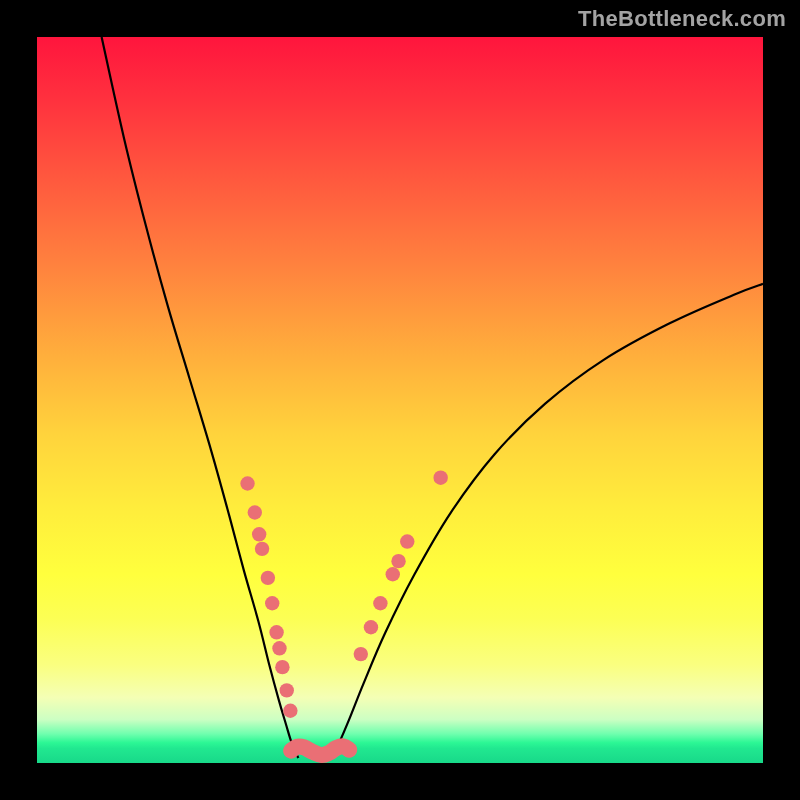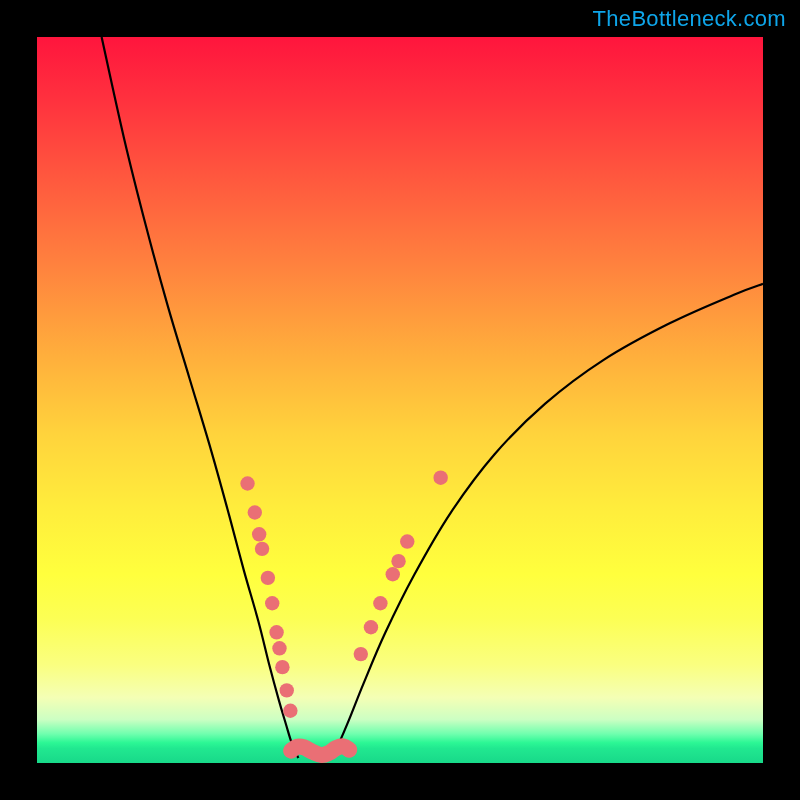--- a/index.html
+++ b/index.html
@@ -43,22 +43,22 @@
       #21e890 98%,
       #18d989 100%
     );
   }
   .watermark {
     position: absolute;
     top: 6px;
     right: 14px;
     font-family: Arial, Helvetica, sans-serif;
     font-size: 22px;
-    font-weight: 400;
-    color: #0ea5e9;
+    font-weight: 700;
+    color: #a3a3a3;
     letter-spacing: 0.3px;
     z-index: 5;
   }
   svg.curves {
     position: absolute;
     top: 0;
     left: 0;
     width: 726px;
     height: 726px;
     overflow: visible;

